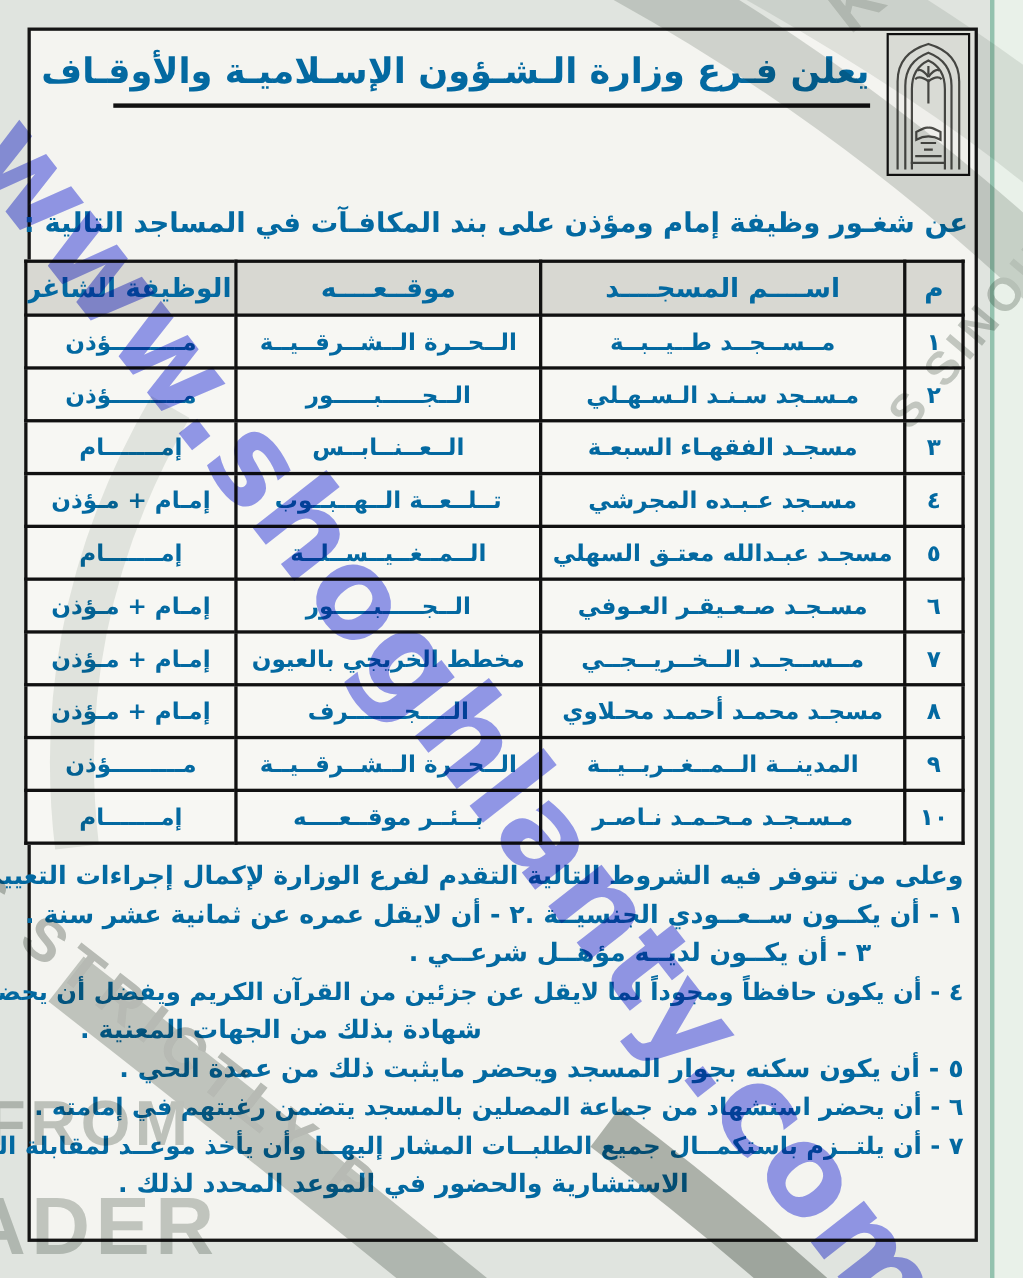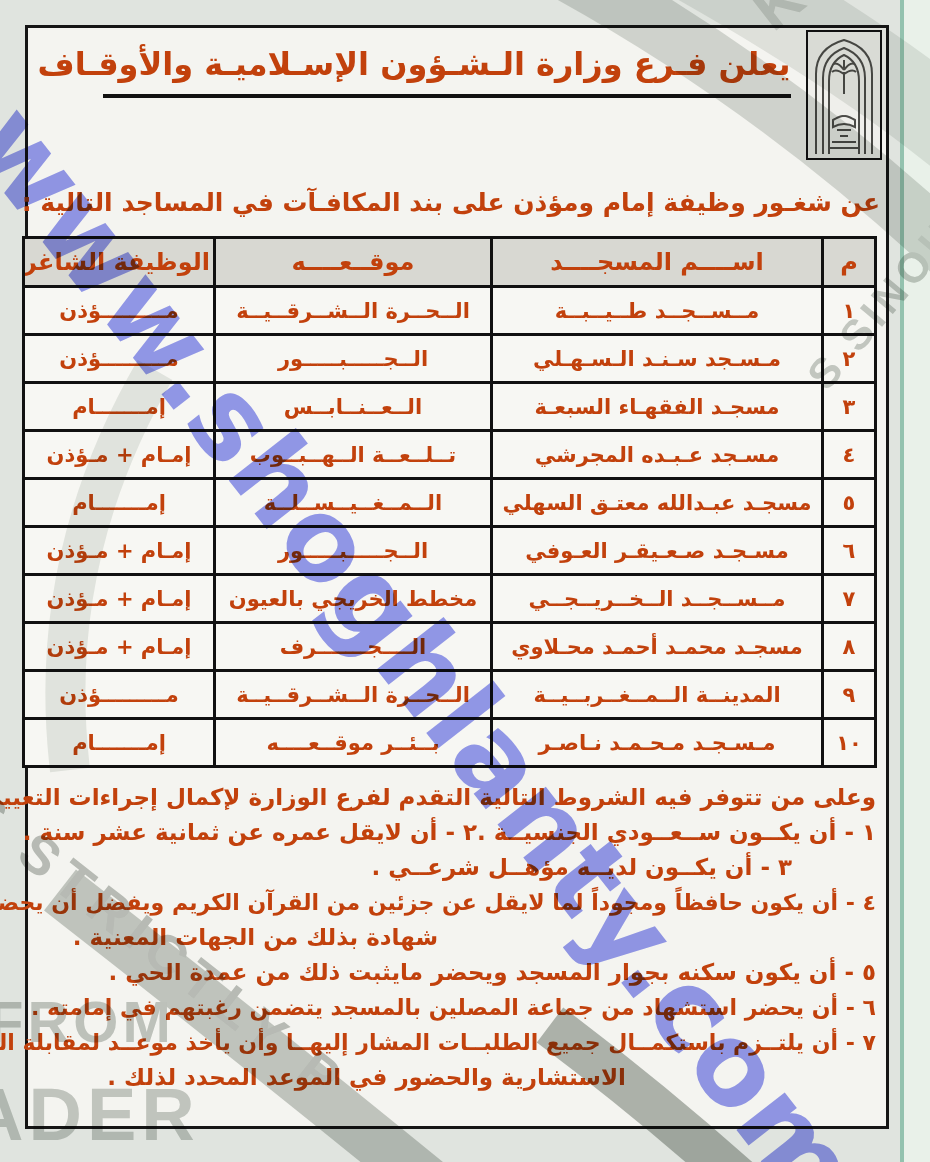--- a/index.html
+++ b/index.html
@@ -10,21 +10,21 @@
   }
   
   .edge-strip-right{position:absolute;top:0;left:904px;width:26px;height:1162px;background:#e9f1e9;}
   .edge-line-teal{position:absolute;top:0;left:900px;width:4px;height:1162px;background:#93c2ae;}
 
   
   .paper{
     position:absolute;left:25px;top:25px;width:858px;height:1098px;
     background:#f4f4f0;border:3px solid #151515;z-index:1;
   }
-  .content{position:relative;z-index:3;direction:rtl;color:#c2410c;}
+  .content{position:relative;z-index:3;direction:rtl;color:#0369a1;}
 
   
   .masthead{position:relative;min-height:138px;padding-top:8px;}
   .logo-box{
     position:absolute;top:2px;right:4px;width:76px;height:130px;
     border:2px solid #111;background:#efefeb;box-sizing:border-box;
   }
   .title-lines{margin-right:92px;margin-left:6px;text-align:center;}
   .title-line{font-weight:bold;font-size:32px;line-height:56px;white-space:nowrap;}
   .title-underline{height:4px;background:#111;margin:2px 95px 0 75px;}

